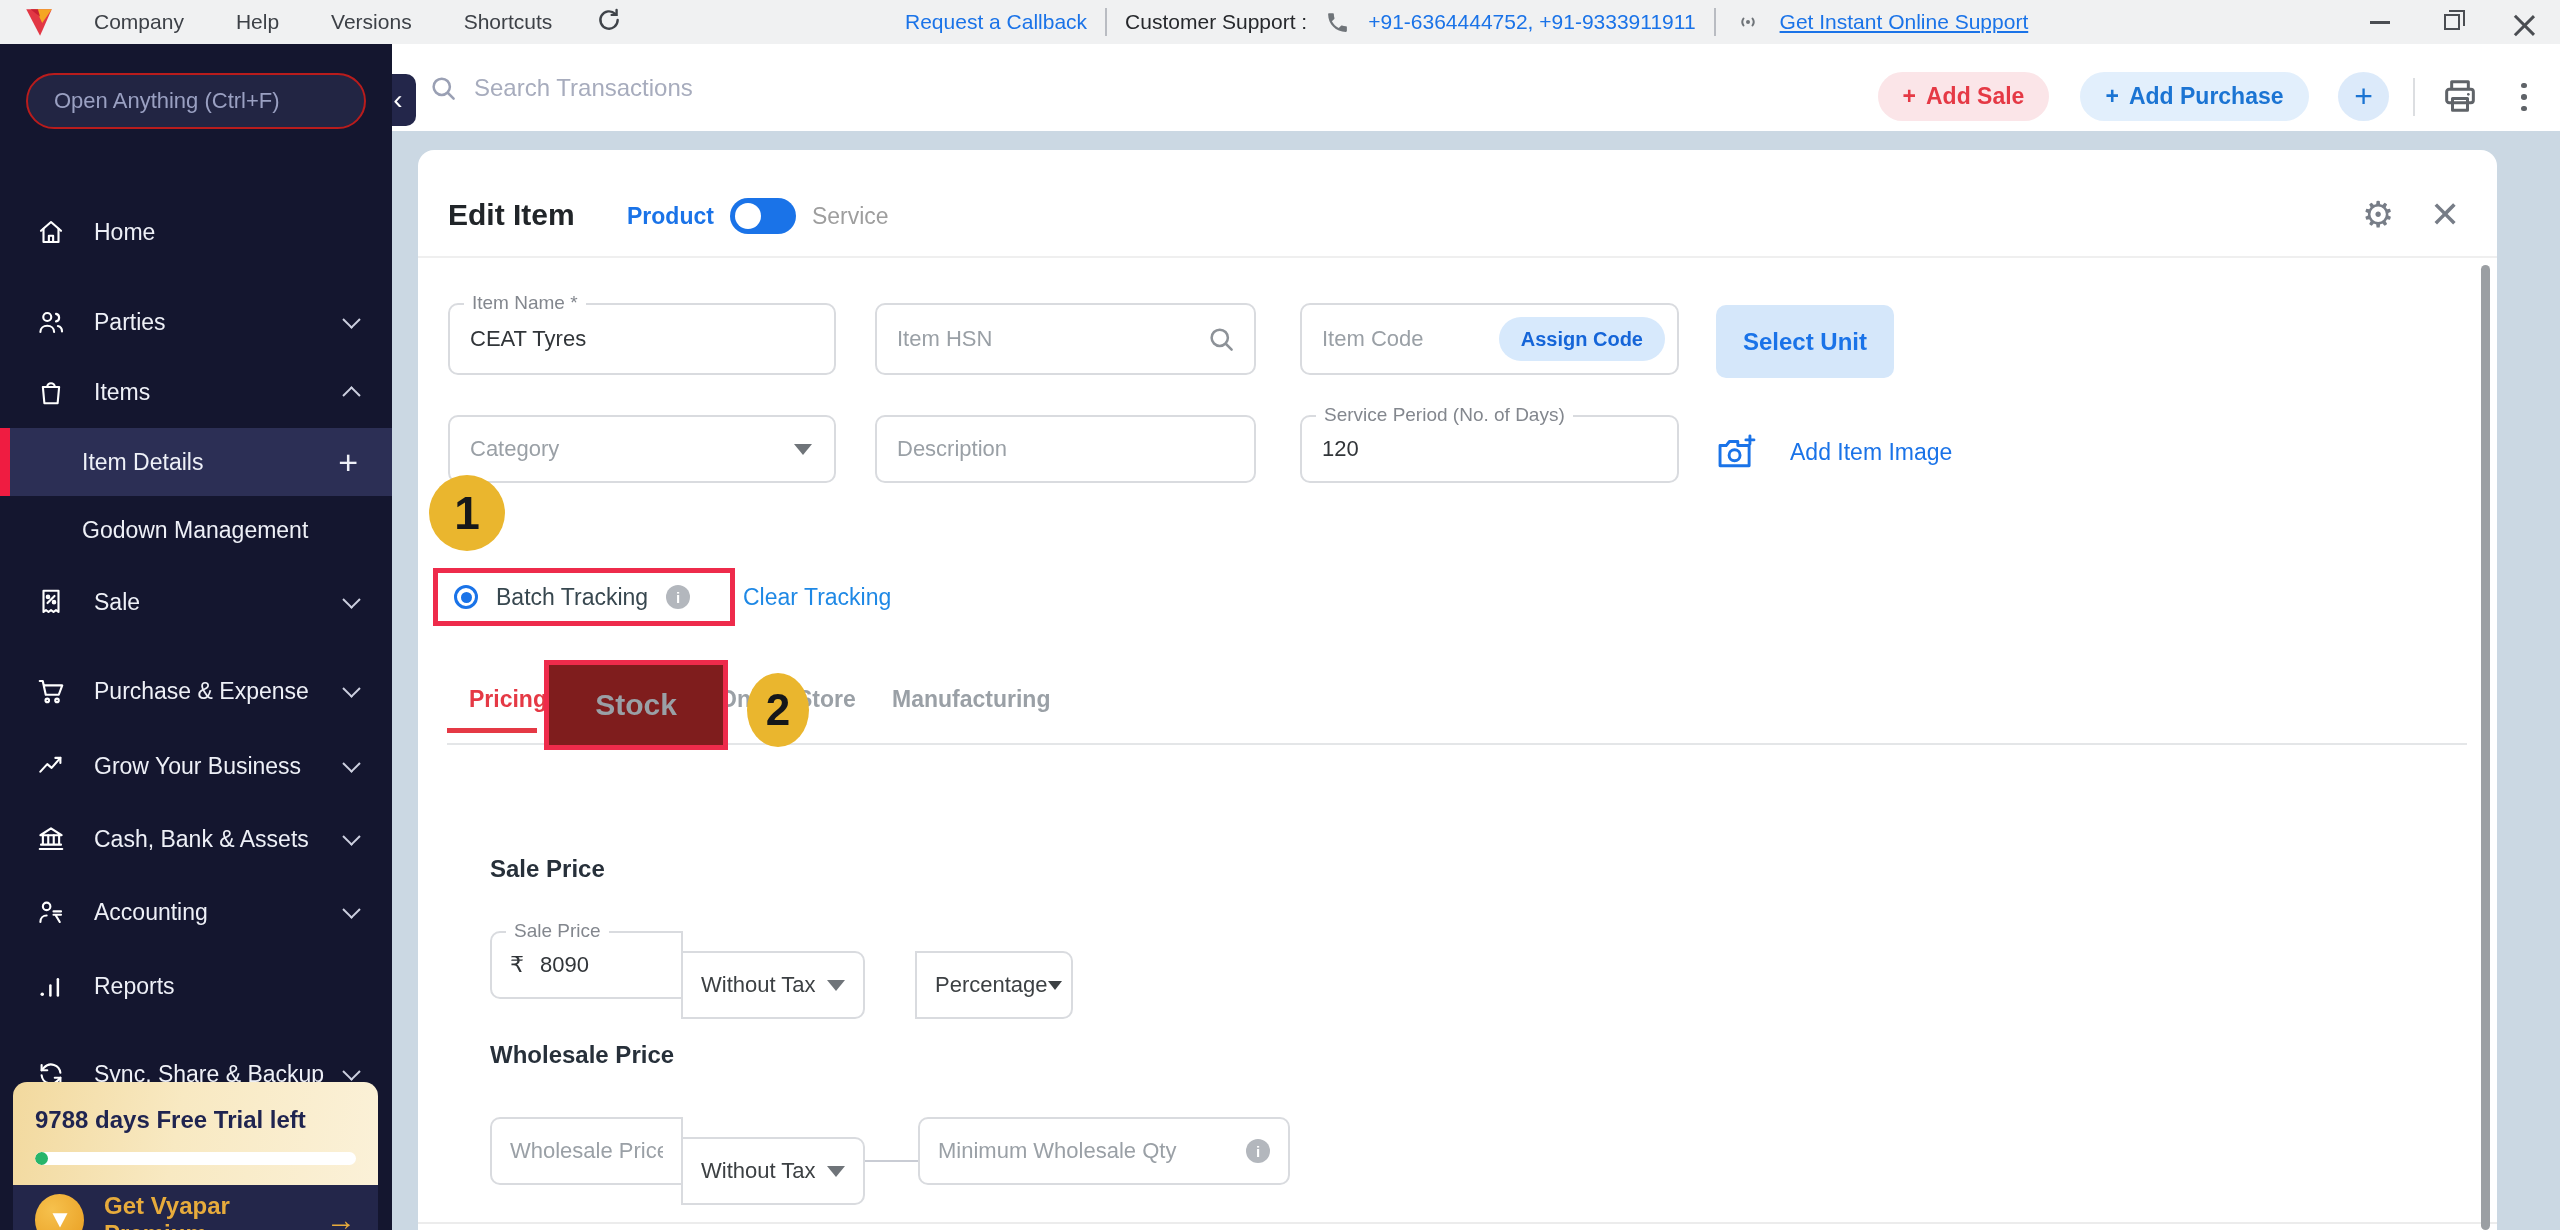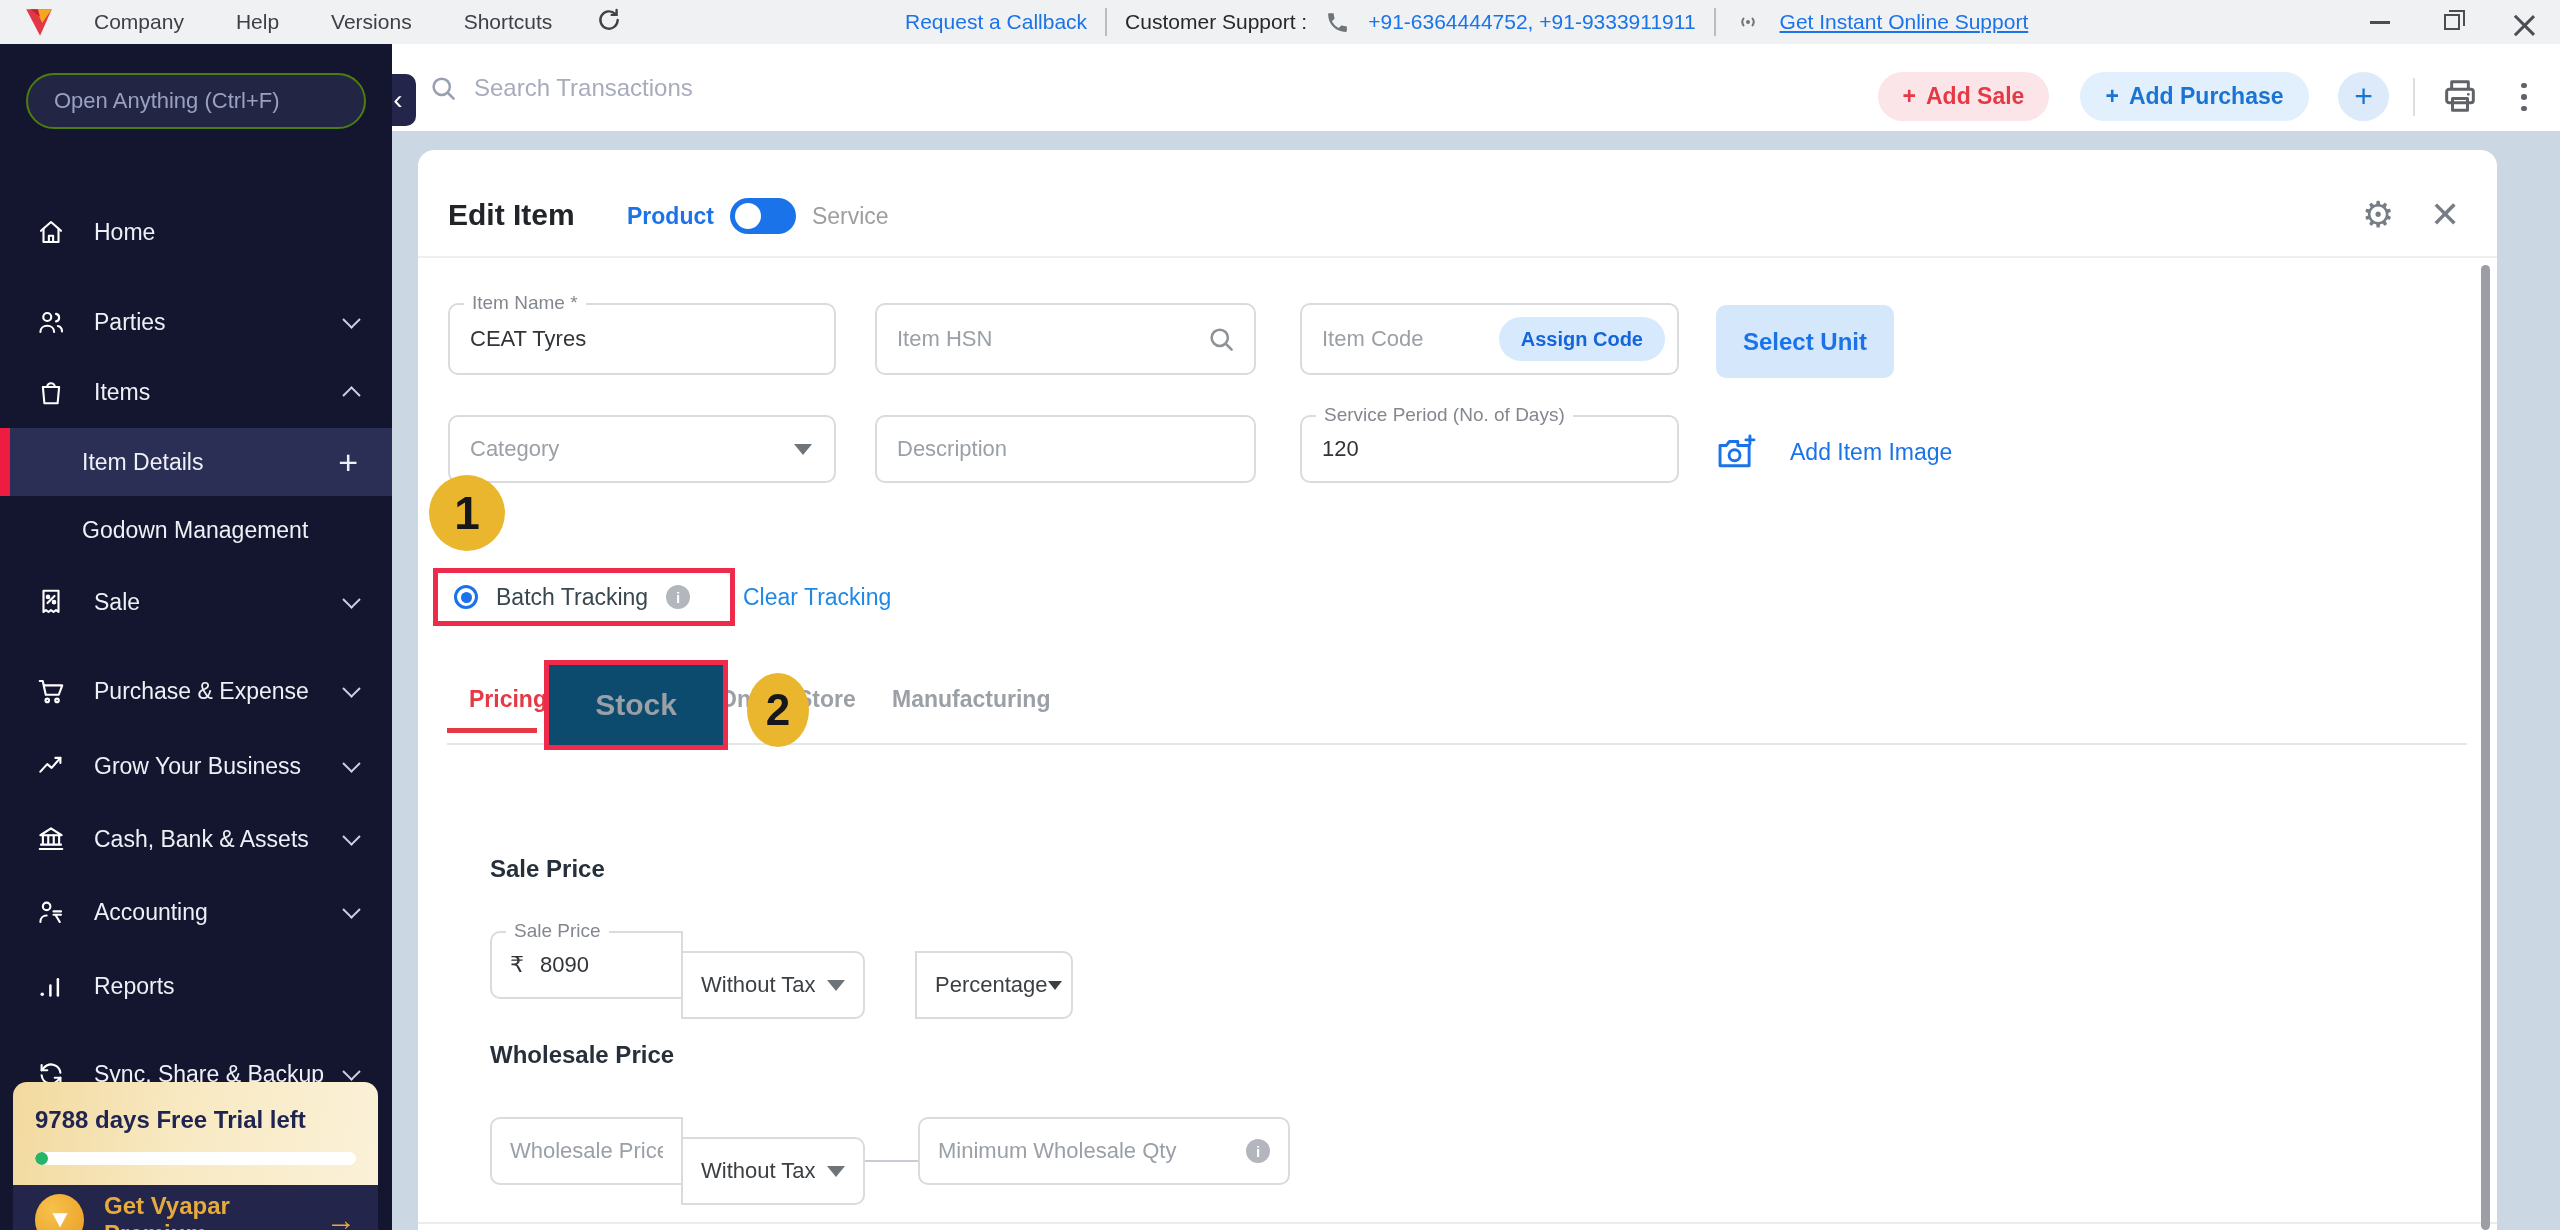--- a/index.html
+++ b/index.html
@@ -23,21 +23,21 @@
   .win-btn { width:72px; height:44px; display:flex; align-items:center; justify-content:center; }
   .win-min-g { width:20px; height:3px; background:#4a4d52; }
   .win-max-g { width:16px; height:16px; border:2px solid #4a4d52; position:relative; background:#f0f1f2; }
   .win-max-g:before { content:""; position:absolute; left:3px; top:-6px; width:14px; height:14px; border-top:2px solid #4a4d52; border-right:2px solid #4a4d52; }
   .win-x-g { position:relative; width:20px; height:20px; }
   .win-x-g:before,.win-x-g:after { content:""; position:absolute; left:9px; top:0; width:2.5px; height:27px; background:#4a4d52; }
   .win-x-g:before { transform:rotate(45deg); } .win-x-g:after { transform:rotate(-45deg); }
 
   
   .sidebar { position:absolute; left:0; top:44px; width:392px; height:1186px; background:#14162f; z-index:20; overflow:hidden; }
-  .sb-search { position:absolute; left:26px; top:29px; width:340px; height:56px; background:#222543; border:2px solid #4d7c0f; border-radius:28px; display:flex; align-items:center; padding:0 26px; }
+  .sb-search { position:absolute; left:26px; top:29px; width:340px; height:56px; background:#222543; border:2px solid #b91c1c; border-radius:28px; display:flex; align-items:center; padding:0 26px; }
   .sb-search input { background:transparent; border:none; outline:none; color:#9aa0c2; font-size:22px; width:100%; font-family:inherit; }
   .sb-search input::placeholder { color:#9aa0c2; }
   .nav-row { position:absolute; left:0; width:392px; height:72px; display:flex; align-items:center; padding:0 34px; color:#eef0f7; font-size:23px; cursor:pointer; }
   .nav-ic { width:34px; height:34px; flex:0 0 34px; display:flex; align-items:center; justify-content:center; }
   .nav-label { margin-left:26px; }
   .chev { width:13px; height:13px; border-right:2.5px solid #cdd0e0; border-bottom:2.5px solid #cdd0e0; margin-left:auto; }
   .chev.down { transform:rotate(45deg) translate(-2px,-2px); }
   .chev.up { transform:rotate(-135deg) translate(-2px,-2px); }
   .nav-sub { padding-left:82px; height:68px; }
   .nav-sub.active { background:#2c2f55; }
@@ -88,21 +88,21 @@
   .chip { background:#d7e9fc; color:#1565d8; font-size:20px; font-weight:bold; height:44px; border-radius:22px; display:flex; align-items:center; padding:0 22px; cursor:pointer; }
   .select-unit { position:absolute; left:1298px; top:155px; width:178px; height:73px; background:#d5e7fa; color:#1a73e8; border:none; border-radius:10px; font-size:24px; font-weight:bold; font-family:inherit; cursor:pointer; }
   .add-img { position:absolute; left:1298px; top:282px; display:flex; align-items:center; gap:32px; cursor:pointer; }
   .add-img span { color:#1a73e8; font-size:23px; }
 
   .badge { background:#eab62e; color:#15171a; font-weight:bold; display:flex; align-items:center; justify-content:center; z-index:8; }
   .badge1 { position:absolute; left:11px; top:325px; width:76px; height:76px; border-radius:50%; font-size:46px; }
   .badge2 { position:absolute; left:329px; top:523px; width:62px; height:74px; border-radius:50%; font-size:44px; }
   .hl-box { position:absolute; border:5px solid #ee2b4b; background:transparent; z-index:6; }
   .box1 { left:15px; top:418px; width:302px; height:58px; display:flex; align-items:center; padding:0 16px; gap:18px; background:#fff; }
-  .box2 { left:126px; top:510px; width:184px; height:90px; display:flex; align-items:center; justify-content:center; background:#0c4a6e; }
+  .box2 { left:126px; top:510px; width:184px; height:90px; display:flex; align-items:center; justify-content:center; background:#7f1d1d; }
   .radio { width:24px; height:24px; border:3px solid #1a73e8; border-radius:50%; display:flex; align-items:center; justify-content:center; flex:0 0 24px; }
   .radio i { width:11px; height:11px; border-radius:50%; background:#1a73e8; }
   .bt-label { font-size:23px; color:#37474f; }
   .info-dot { width:24px; height:24px; border-radius:50%; background:#b3b7bd; color:#fff; font-size:15px; font-weight:bold; display:flex; align-items:center; justify-content:center; font-style:normal; }
   .clear-tracking { position:absolute; left:325px; top:434px; font-size:23px; color:#1e88e5; cursor:pointer; }
 
   .tab { position:absolute; top:536px; font-size:23px; font-weight:bold; color:#9aa0a6; cursor:pointer; }
   .tab.active { color:#e53945; }
   .tab-underline { position:absolute; left:29px; top:578px; width:90px; height:5px; background:#e53945; }
   .tab-stock { font-size:30px; font-weight:bold; color:#9aa0a6; }

